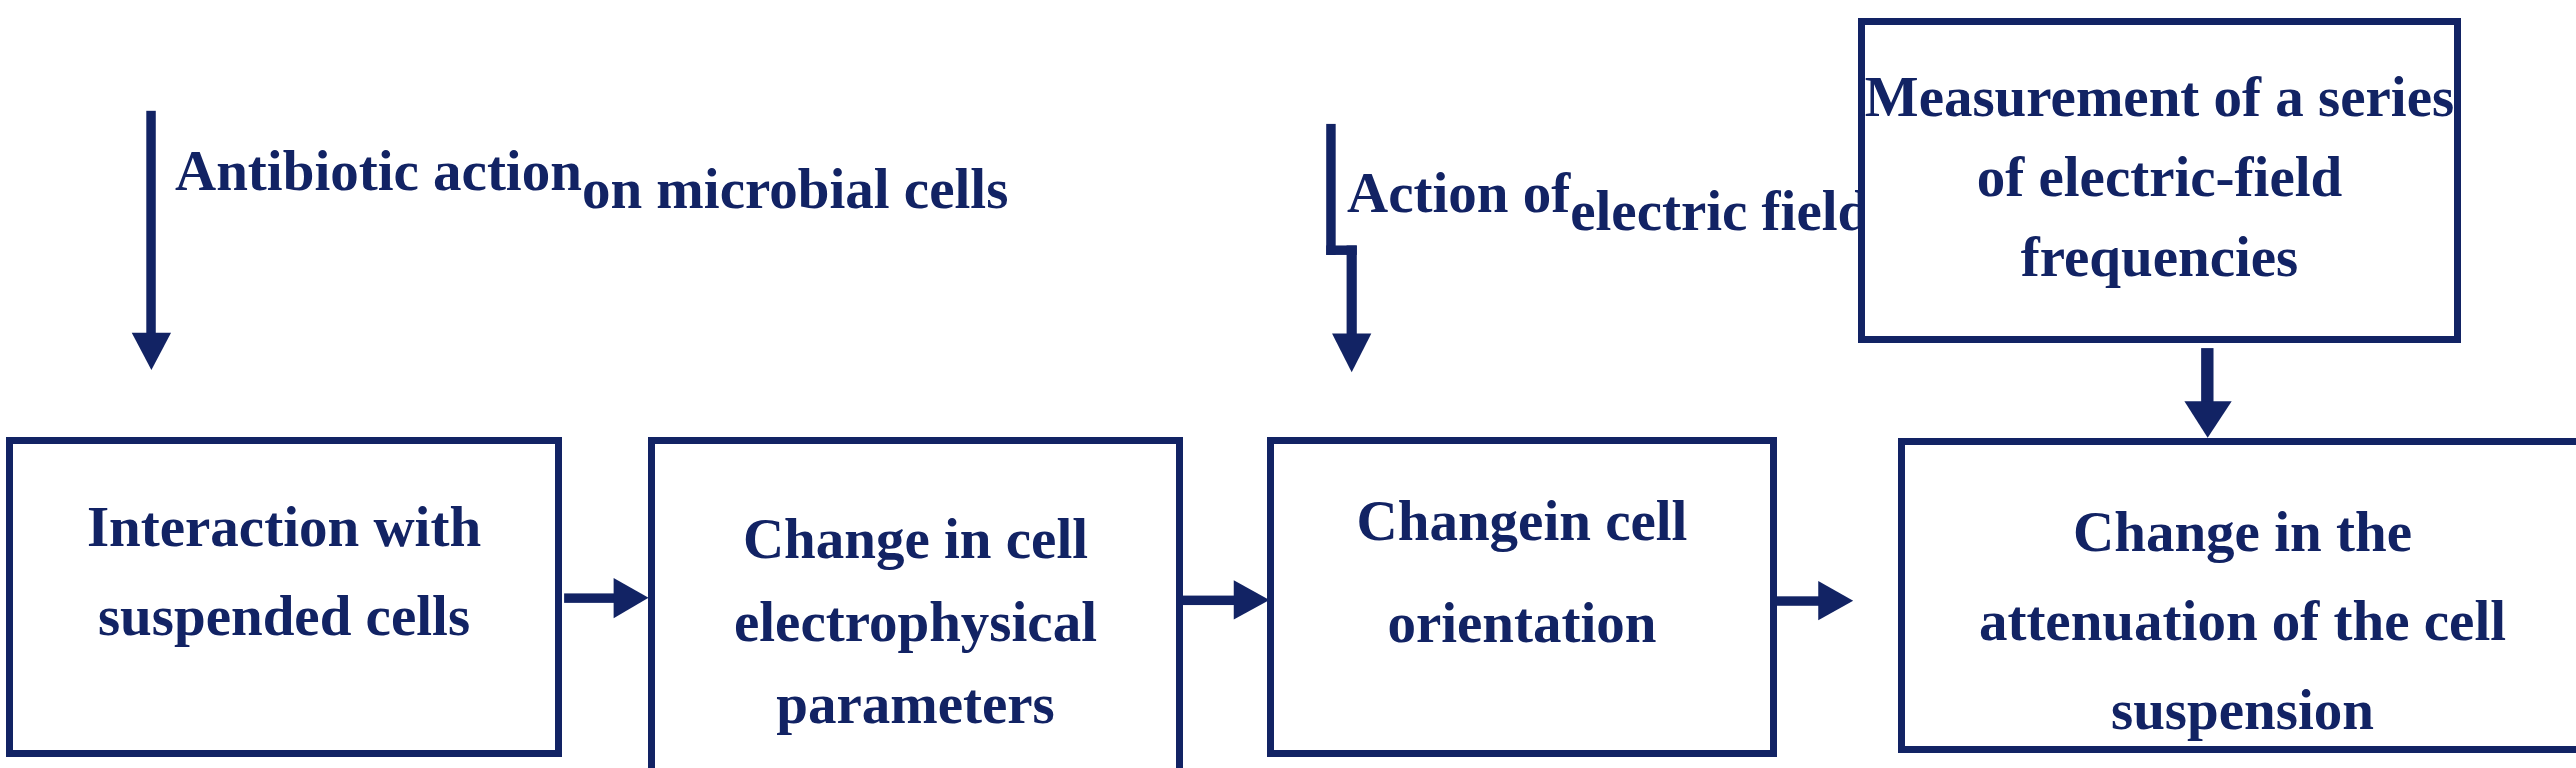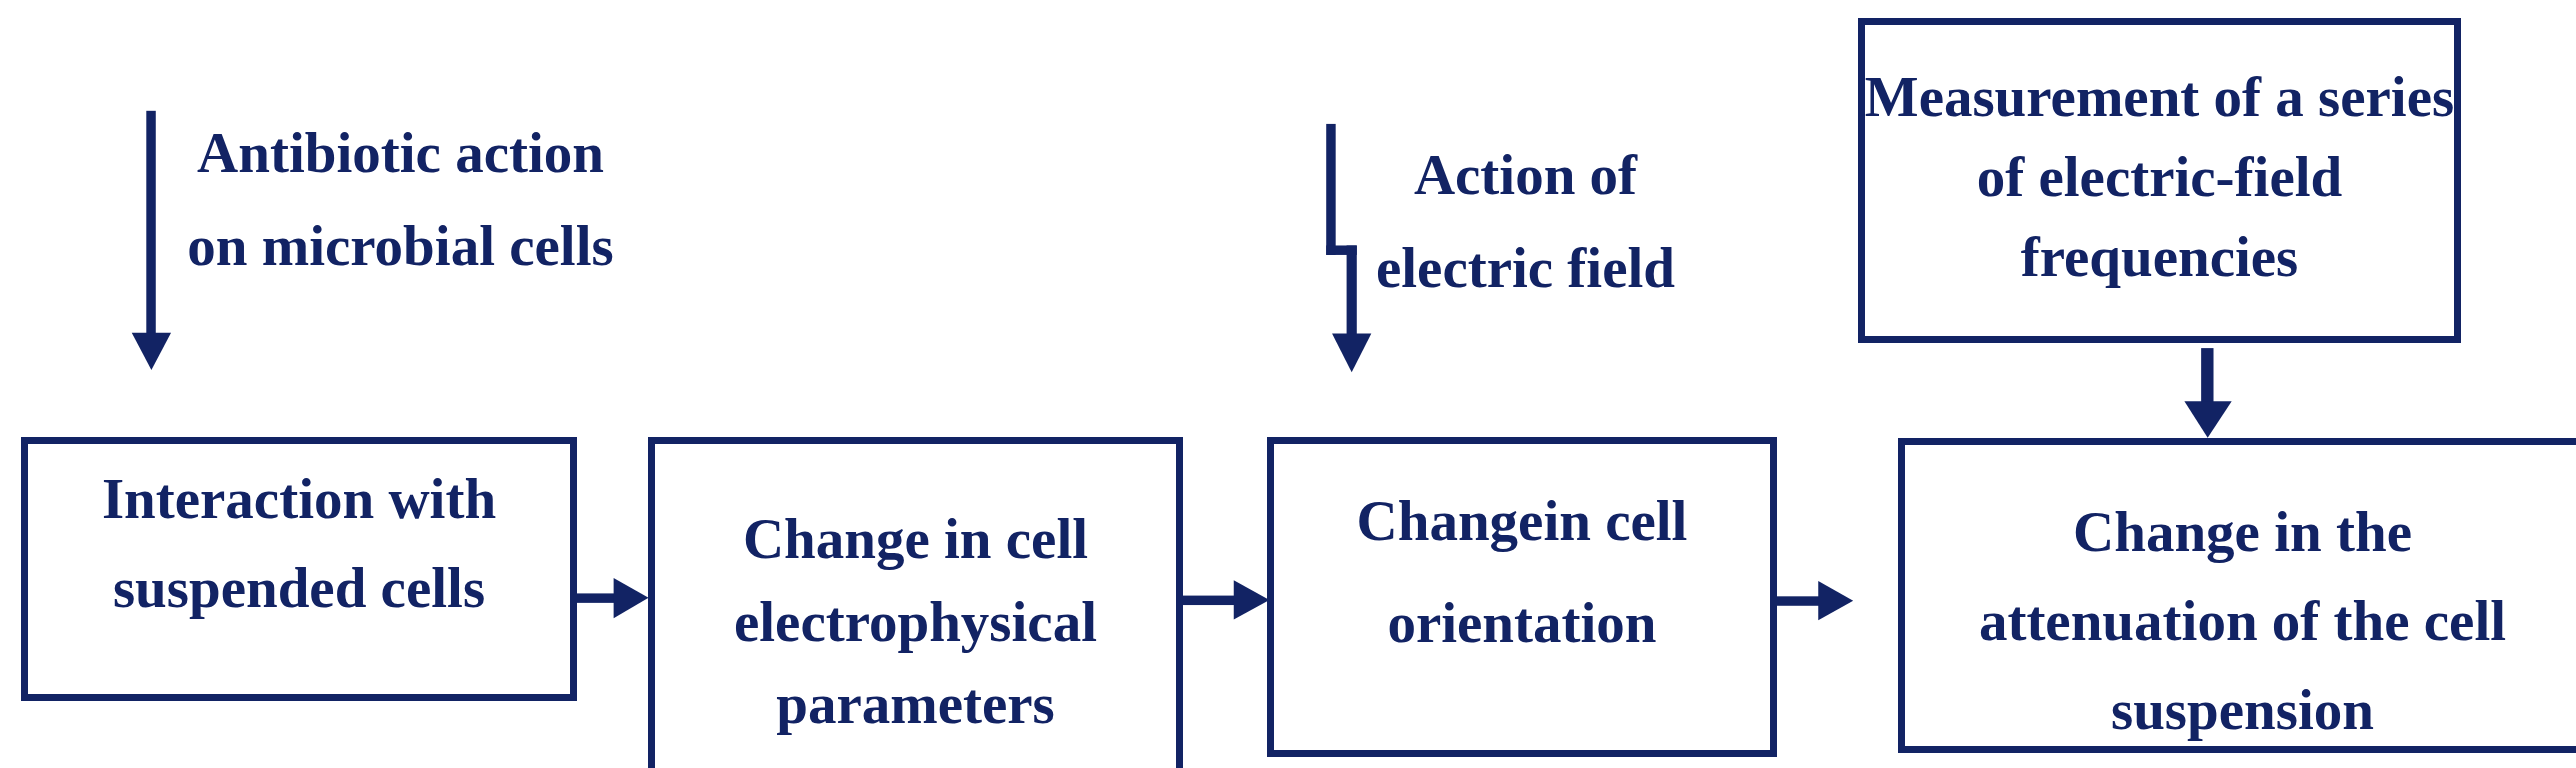--- a/index.html
+++ b/index.html
@@ -19,36 +19,36 @@
     position:absolute;
     box-sizing:border-box;
     border:7.3px solid var(--ink,#122364);
     display:flex;flex-direction:column;
     align-items:center;justify-content:center;
     text-align:center;
     background:var(--bg,#ffffff);
   }
   .box-measurement{left:1858px;top:18px;width:603px;height:325px;row-gap:23px;}
   .box-measurement .box-inner{transform:translateY(-4.4px);}
-  .box-interaction{left:21px;top:437px;width:556px;height:264px;}
+  .box-interaction{left:6px;top:437px;width:556px;height:320px;}
   .box-interaction .box-inner{transform:translateY(-26px);}
   .box-interaction .box-inner .line + .line{margin-top:32px;}
   .box-electrophysical{left:648px;top:437px;width:535px;height:368px;}
   .box-electrophysical .box-inner .line + .line{margin-top:25.5px;}
   .box-orientation{left:1267px;top:437px;width:510px;height:320px;text-align:center;}
   .box-orientation .box-inner{transform:translateY(-26px);}
   .box-orientation .box-inner .line + .line{margin-top:45px;}
   .box-attenuation{left:1850px;top:438px;width:689px;height:315px;margin-left:48px;}
   .box-attenuation .box-inner{transform:translateY(25px);}
   .box-attenuation .box-inner .line + .line{margin-top:32px;}
   .box-inner{display:flex;flex-direction:column;align-items:center;}
   .box-measurement .box-inner{row-gap:23px;}
   .ann{
     position:absolute;
-    display:flex;flex-direction:column;
+    display:flex;flex-direction:row;
     align-items:center;text-align:left;
   }
   .ann .line + .line{margin-top:36px;}
   .ann-antibiotic{left:175px;top:124px;width:451px;}
   .ann-electric{left:1347px;top:146px;width:357px;}
 </style>
 </head>
 <body>
 
 <div class="canvas">

